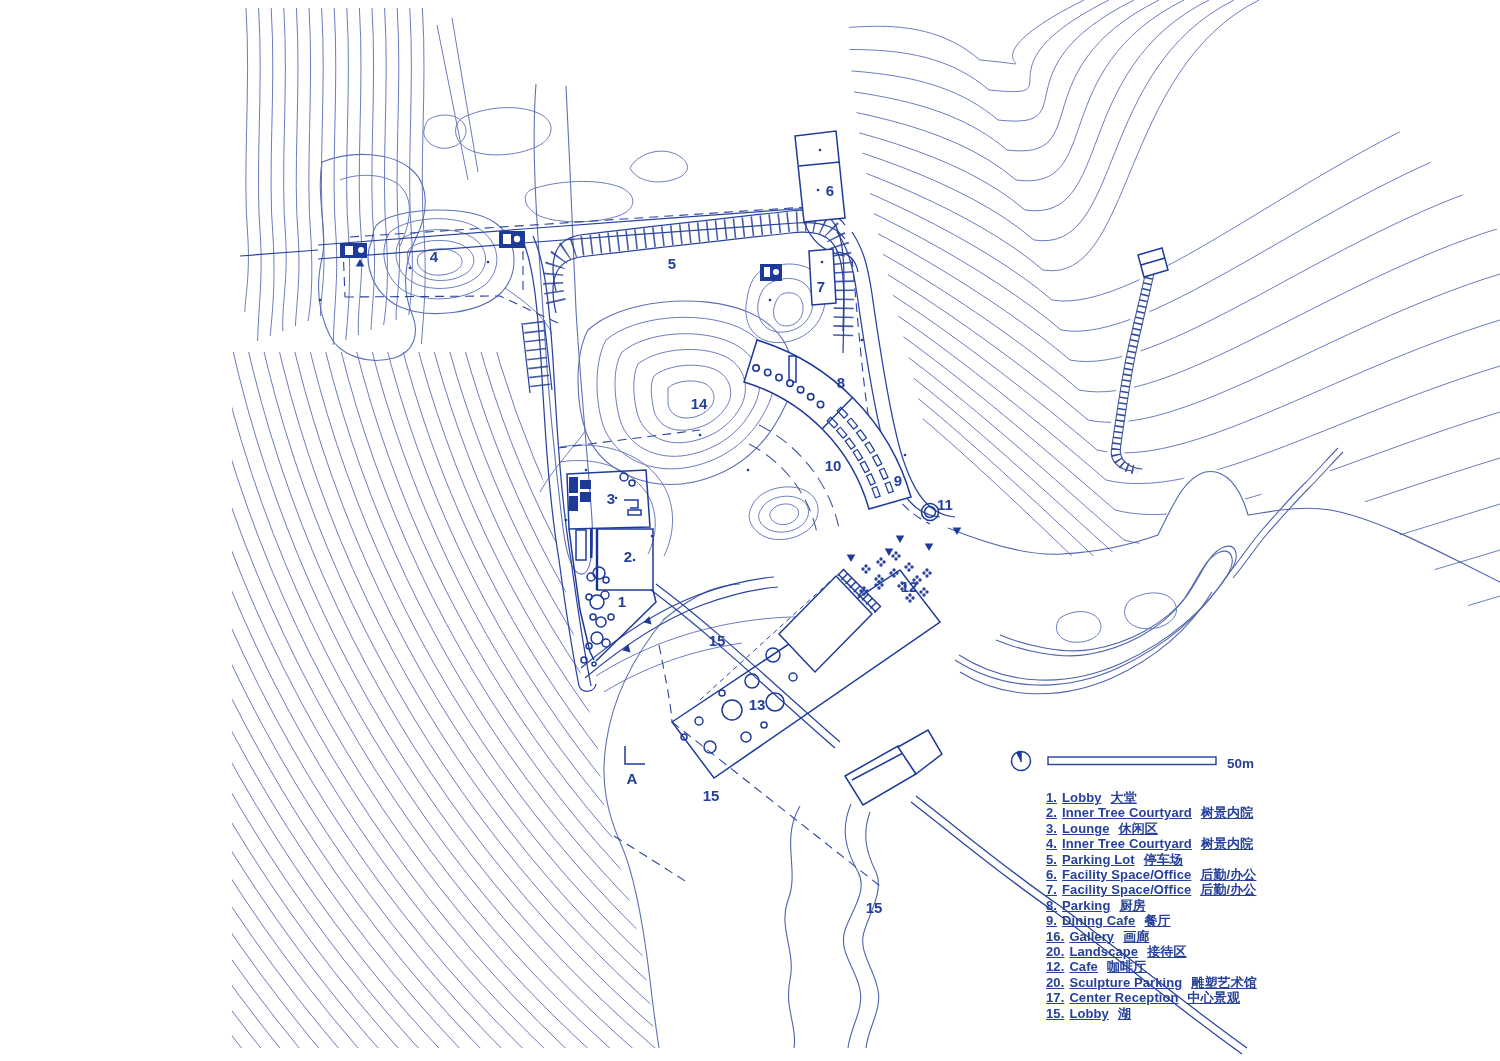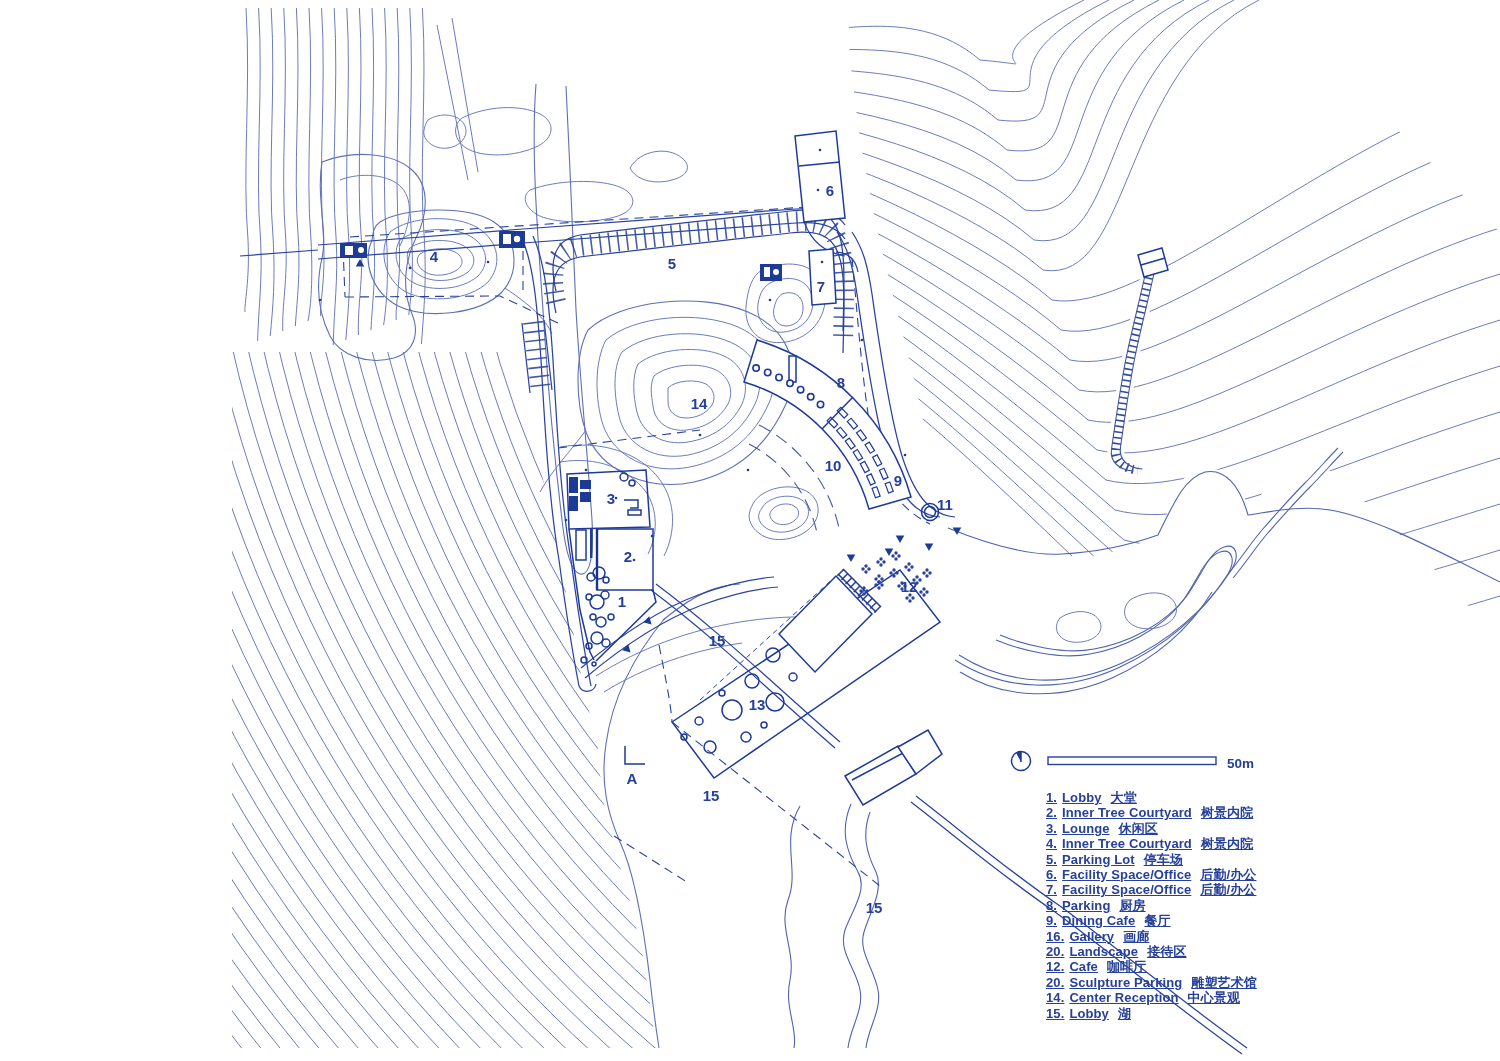--- a/index.html
+++ b/index.html
@@ -490,16 +490,16 @@
   <div class="row"><span class="ln">4.</span><span class="len">Inner Tree Courtyard</span><span class="lzh">树景内院</span></div>
   <div class="row"><span class="ln">5.</span><span class="len">Parking Lot</span><span class="lzh">停车场</span></div>
   <div class="row"><span class="ln">6.</span><span class="len">Facility Space/Office</span><span class="lzh">后勤/办公</span></div>
   <div class="row"><span class="ln">7.</span><span class="len">Facility Space/Office</span><span class="lzh">后勤/办公</span></div>
   <div class="row"><span class="ln">8.</span><span class="len">Parking</span><span class="lzh">厨房</span></div>
   <div class="row"><span class="ln">9.</span><span class="len">Dining Cafe</span><span class="lzh">餐厅</span></div>
   <div class="row"><span class="ln">16.</span><span class="len">Gallery</span><span class="lzh">画廊</span></div>
   <div class="row"><span class="ln">20.</span><span class="len">Landscape</span><span class="lzh">接待区</span></div>
   <div class="row"><span class="ln">12.</span><span class="len">Cafe</span><span class="lzh">咖啡厅</span></div>
   <div class="row"><span class="ln">20.</span><span class="len">Sculpture Parking</span><span class="lzh">雕塑艺术馆</span></div>
-  <div class="row"><span class="ln">14.</span><span class="len">Center Reception</span><span class="lzh">中心景观</span></div>
+  <div class="row"><span class="ln">17.</span><span class="len">Center Reception</span><span class="lzh">中心景观</span></div>
   <div class="row"><span class="ln">15.</span><span class="len">Lobby</span><span class="lzh">湖</span></div>
 </div>
 </div>
 
 </body></html>

